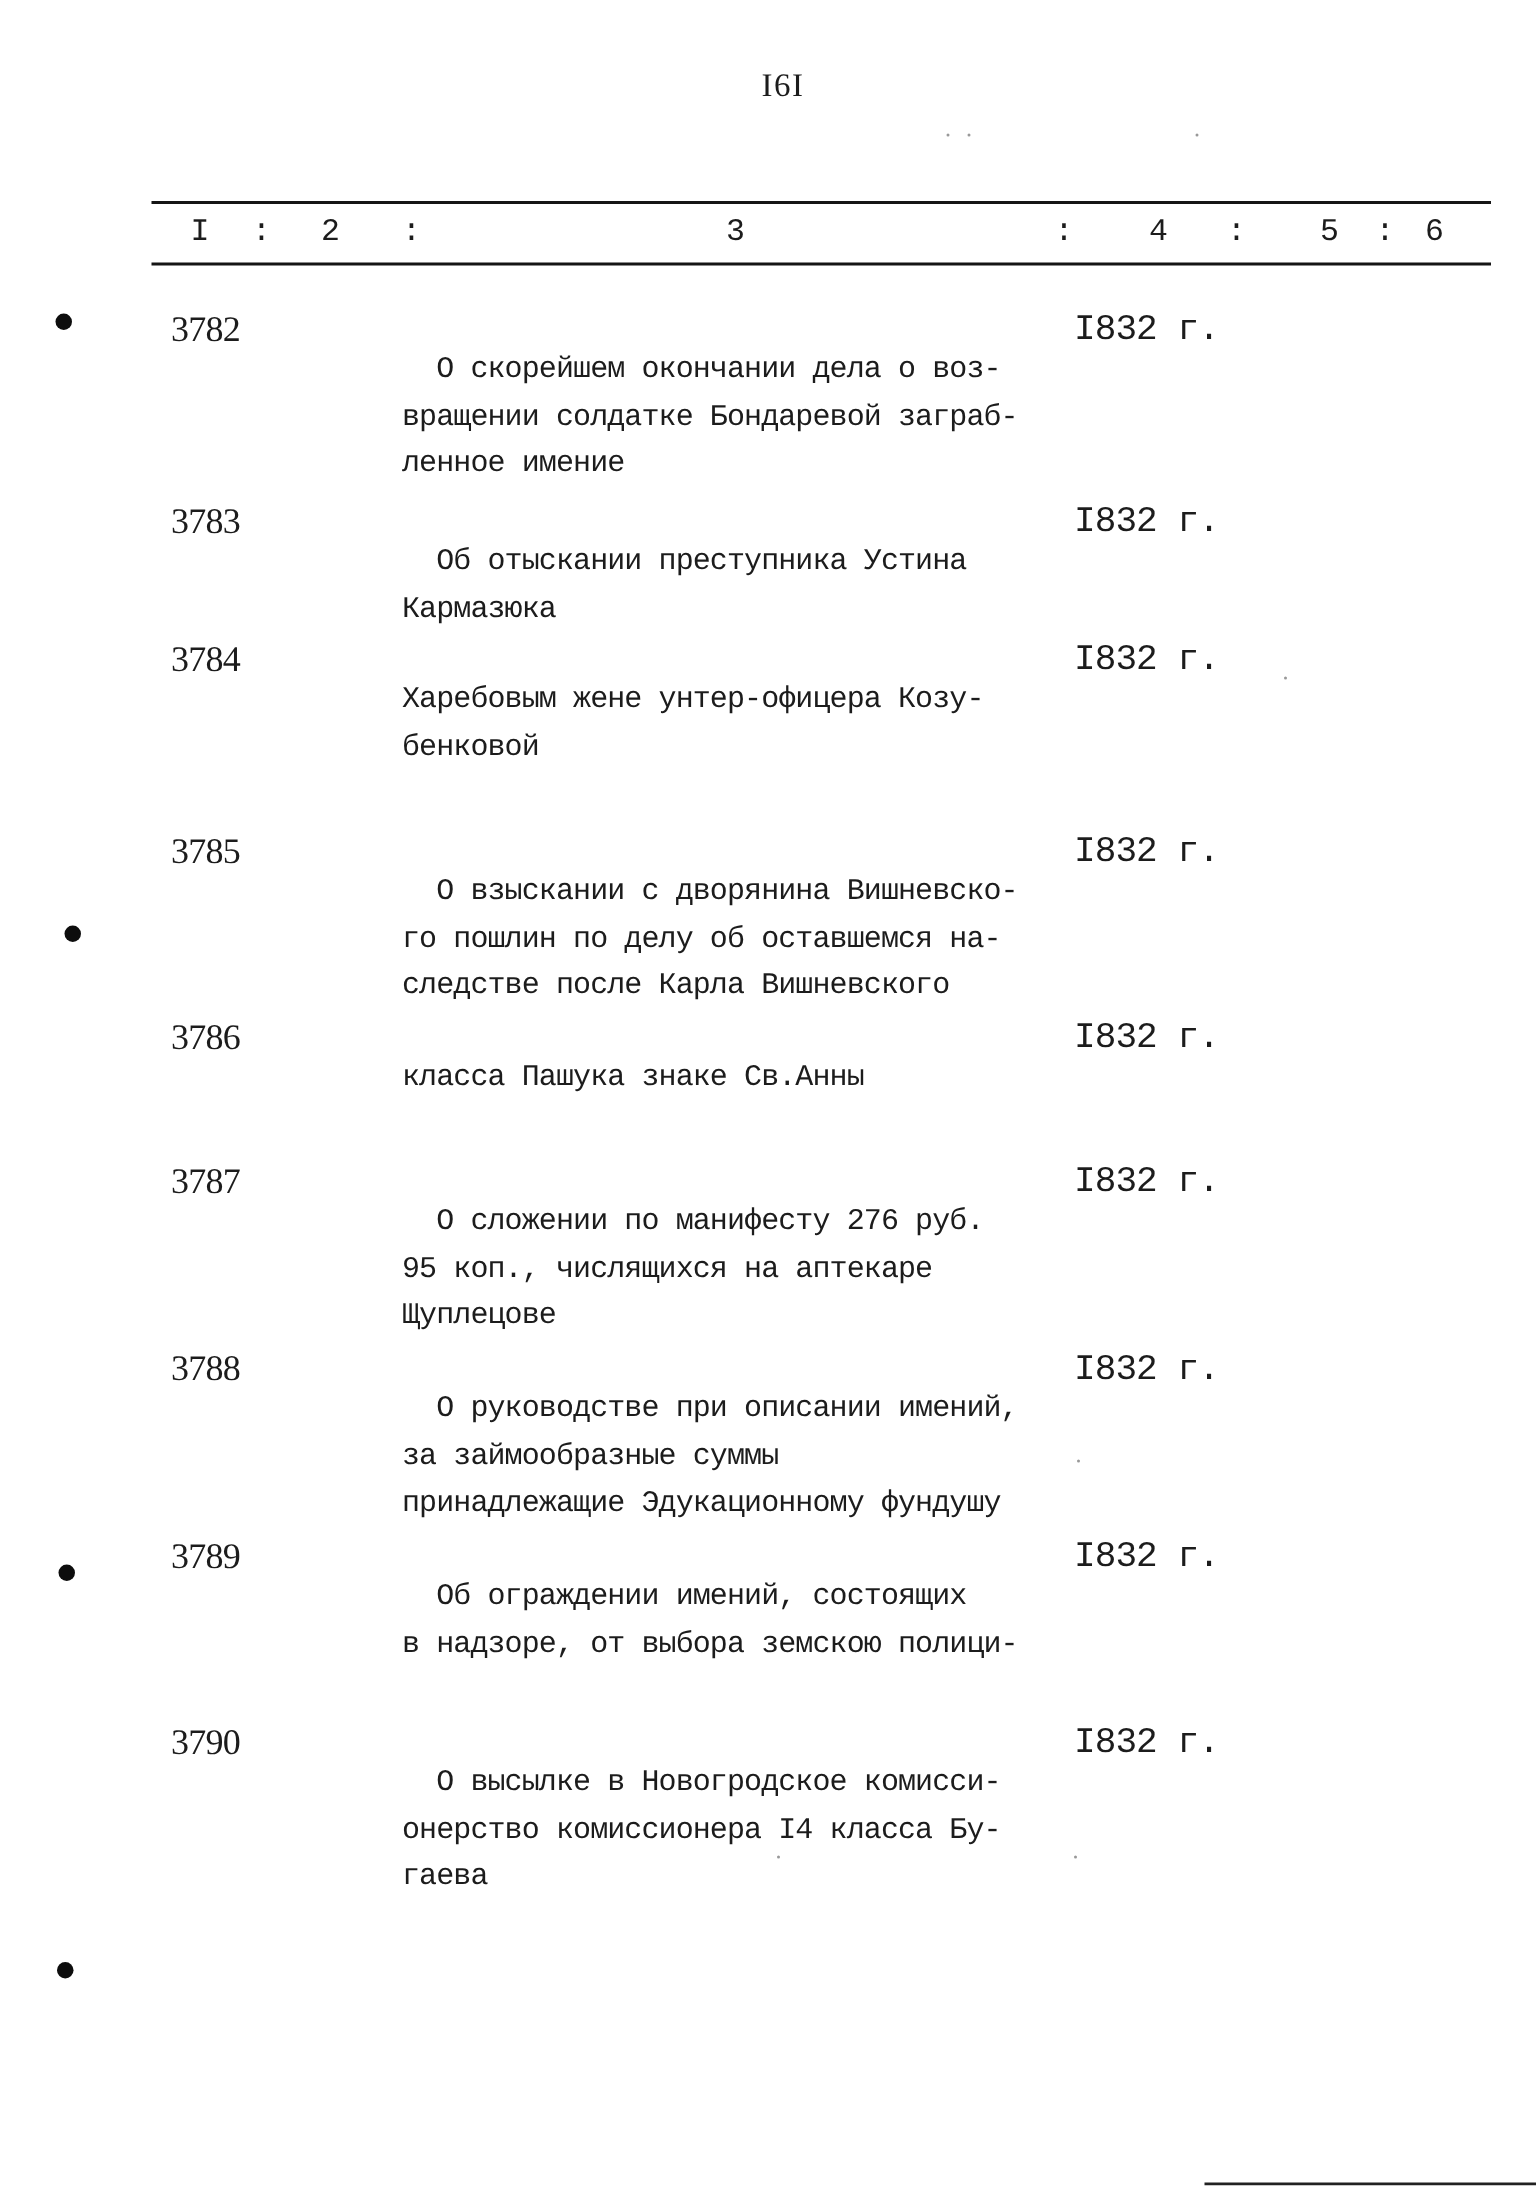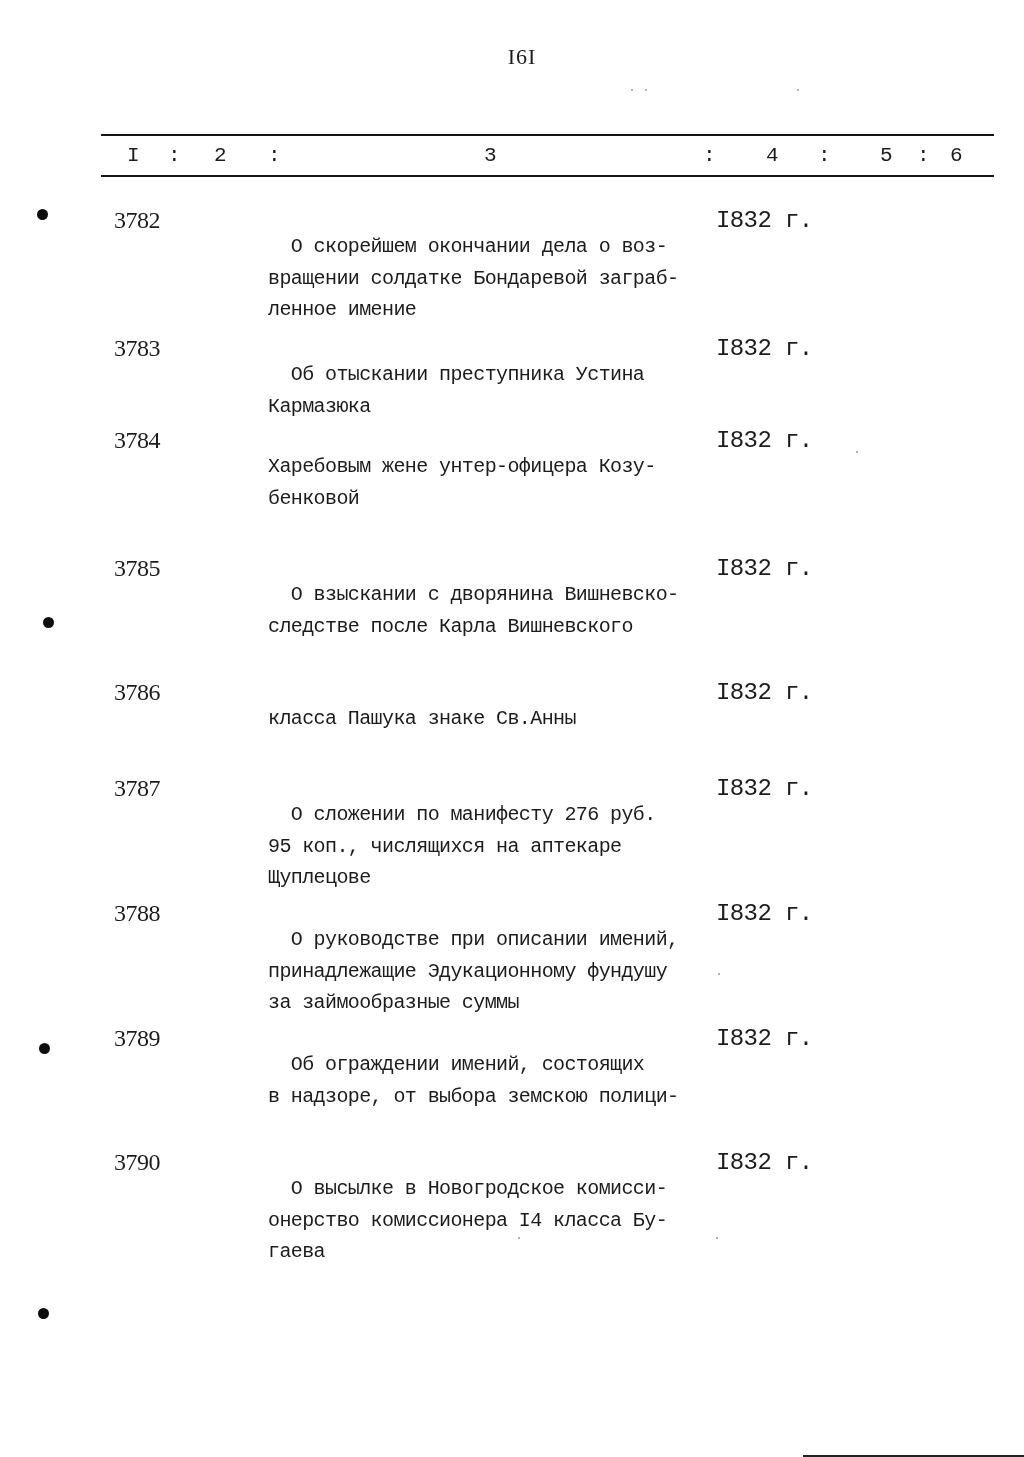--- a/index.html
+++ b/index.html
@@ -139,39 +139,39 @@
   </div>
 
   <div class="entry" style="top:425px;">
     <span class="num">3784</span>
     <div class="desc"><div>Харебовым жене унтер-офицера Козу-</div><div>бенковой</div></div>
     <span class="year">I832 г.</span>
   </div>
 
   <div class="entry" style="top:553px;">
     <span class="num">3785</span>
-    <div class="desc"><div>  О взыскании с дворянина Вишневско-</div><div>следстве после Карла Вишневского</div></div>
+    <div class="desc"><div>  О взыскании с дворянина Вишневско-</div><div>го пошлин по делу об оставшемся на-</div><div>следстве после Карла Вишневского</div></div>
     <span class="year">I832 г.</span>
   </div>
 
   <div class="entry" style="top:677px;">
     <span class="num">3786</span>
     <div class="desc"><div>класса Пашука знаке Св.Анны</div></div>
     <span class="year">I832 г.</span>
   </div>
 
   <div class="entry" style="top:773px;">
     <span class="num">3787</span>
     <div class="desc"><div>  О сложении по манифесту 276 руб.</div><div>95 коп., числящихся на аптекаре</div><div>Щуплецове</div></div>
     <span class="year">I832 г.</span>
   </div>
 
   <div class="entry" style="top:898px;">
     <span class="num">3788</span>
-    <div class="desc"><div>  О руководстве при описании имений,</div><div>принадлежащие Эдукационному фундушу</div><div>за займообразные суммы</div></div>
+    <div class="desc"><div>  О руководстве при описании имений,</div><div>за займообразные суммы</div><div>принадлежащие Эдукационному фундушу</div></div>
     <span class="year">I832 г.</span>
   </div>
 
   <div class="entry" style="top:1023px;">
     <span class="num">3789</span>
     <div class="desc"><div>  Об ограждении имений, состоящих</div><div>в надзоре, от выбора земскою полици-</div></div>
     <span class="year">I832 г.</span>
   </div>
 
   <div class="entry" style="top:1147px;">

